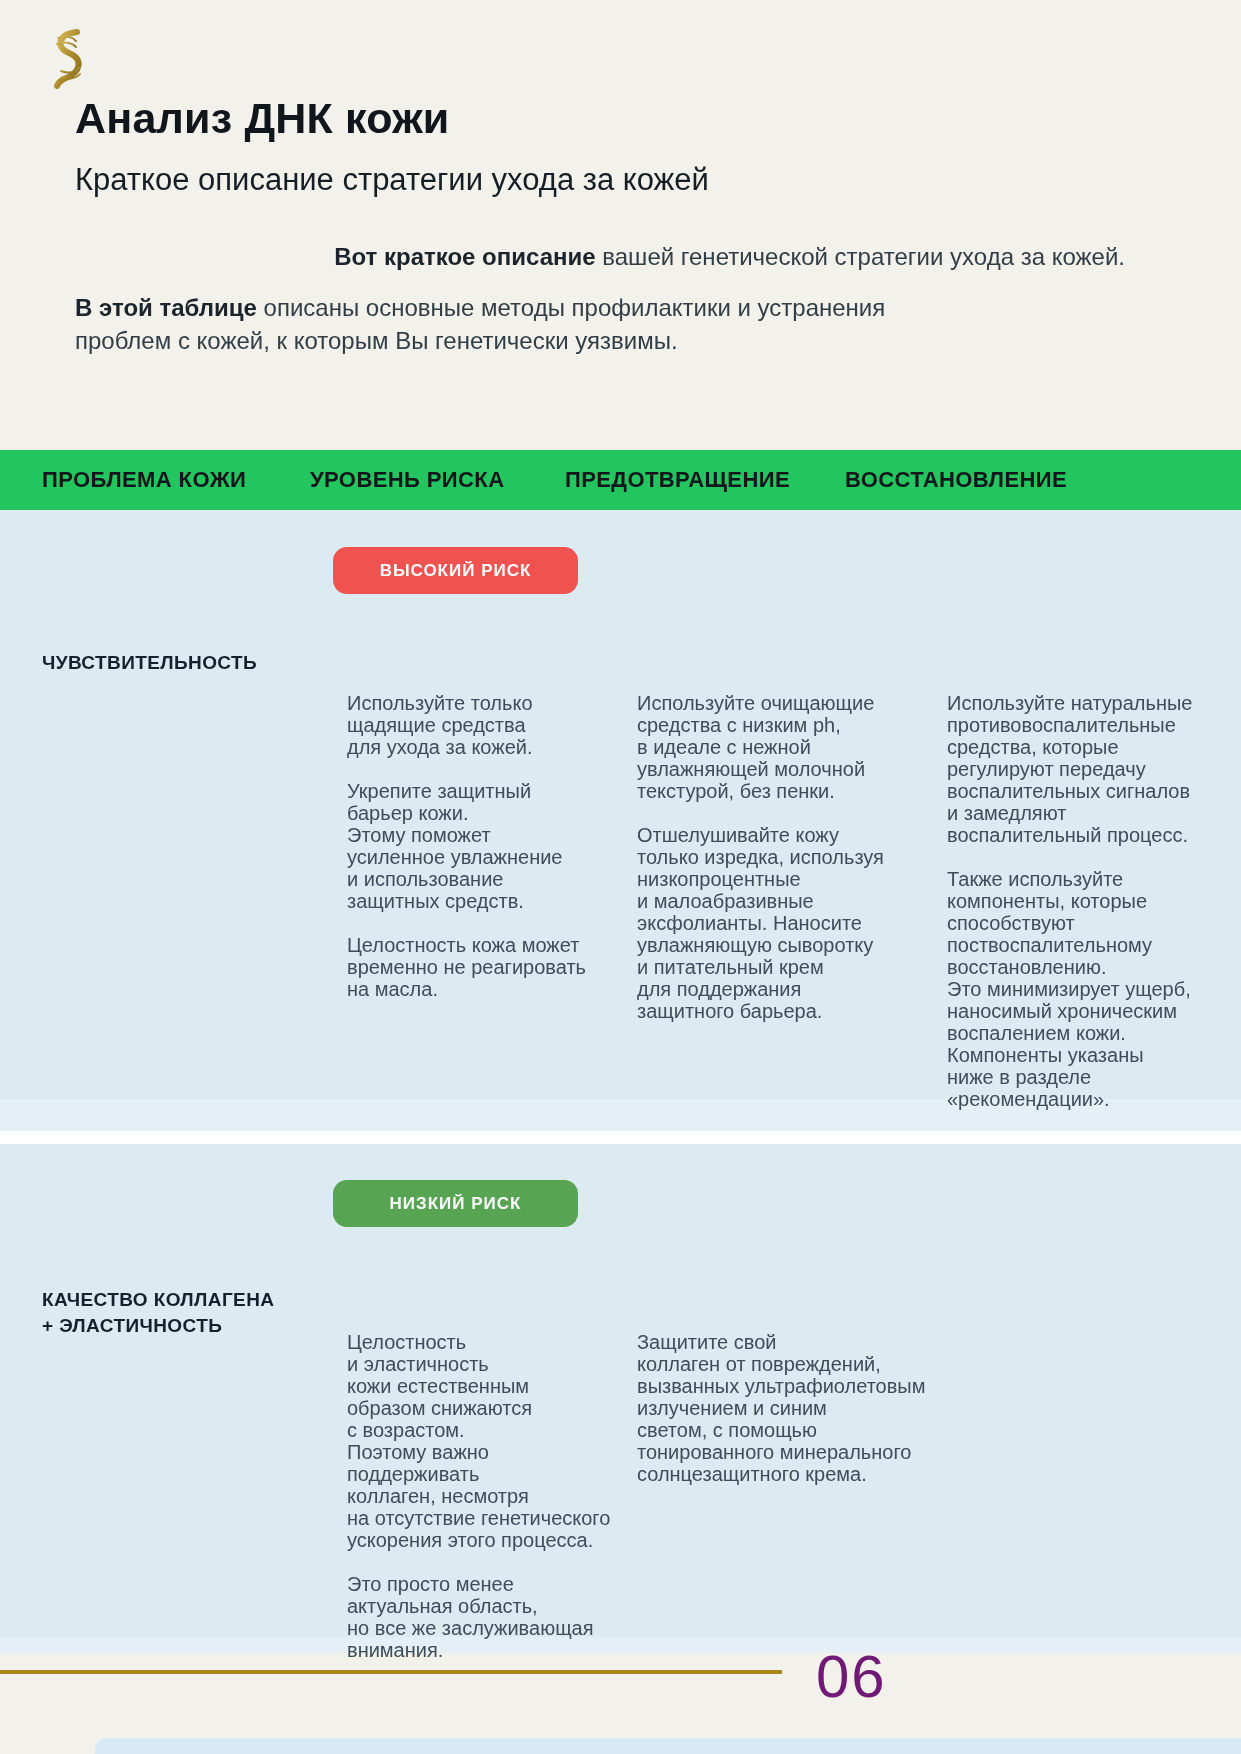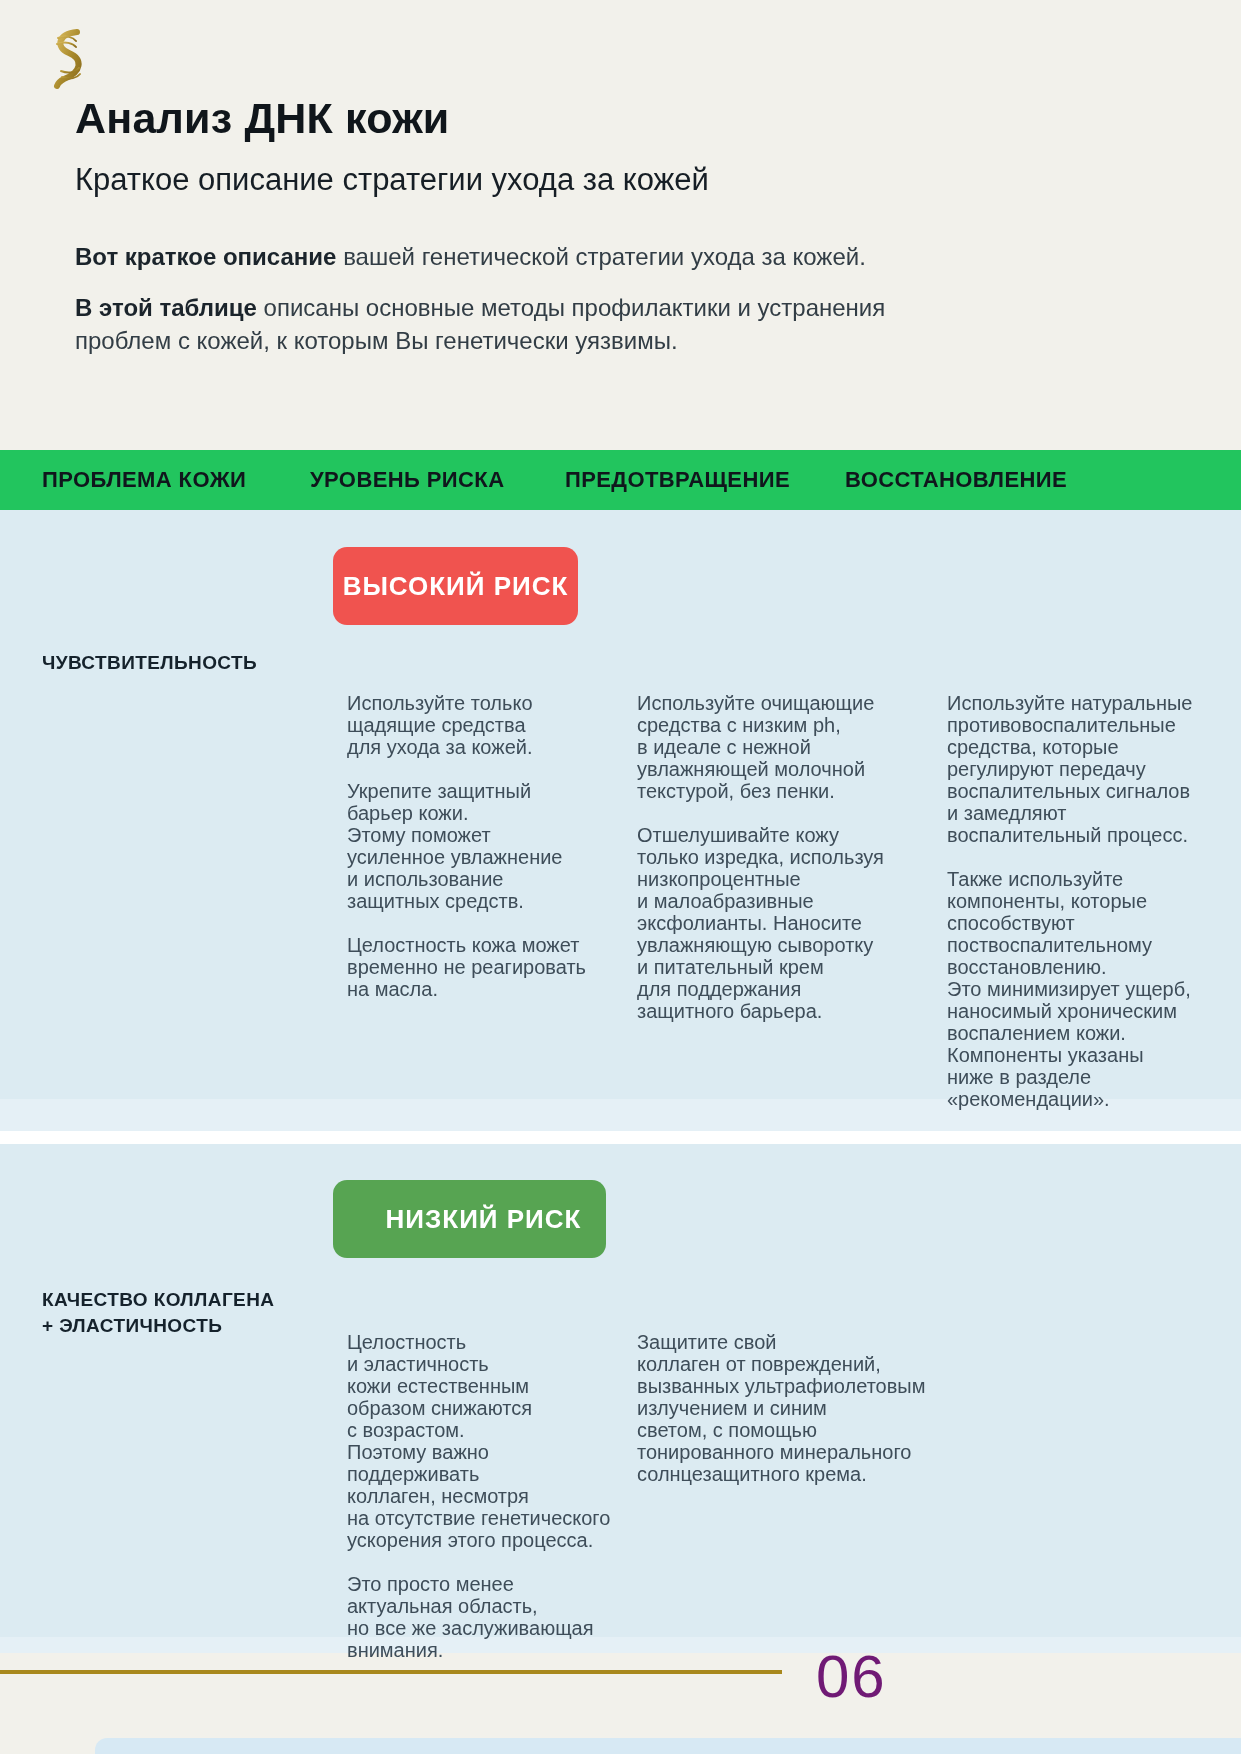--- a/index.html
+++ b/index.html
@@ -6,40 +6,40 @@
   body{background:#e8e7e2;font-family:"Liberation Sans",sans-serif;}
   .page{position:relative;width:1241px;height:1754px;margin:0 auto;background:#f2f1eb;overflow:hidden;}
   .abs{position:absolute;}
 
   
   .logo{left:46px;top:28px;width:46px;height:62px;}
   .title{left:75px;top:94px;font-size:43px;font-weight:800;color:#10161b;letter-spacing:.2px;margin:0;}
   .subtitle{left:75px;top:162px;font-size:31px;font-weight:400;color:#161e25;margin:0;}
   .intro{font-size:24px;line-height:33px;color:#323d45;margin:0;white-space:pre-line;}
   .intro b{color:#1b242b;}
-  .intro1{left:75px;top:240px;width:1050px;}
+  .intro1{left:75px;top:240px;width:1050px;text-align:right;}
   .intro2{left:75px;top:291px;width:1080px;}
 
   
   .thead{left:0;top:450px;width:100%;height:60px;background:#22c55e;}
   .th{position:absolute;top:50%;transform:translateY(-50%);font-size:22px;font-weight:700;color:#10161c;letter-spacing:.4px;white-space:nowrap;}
   .th1{left:42px;} .th2{left:310px;} .th3{left:565px;} .th4{left:845px;}
 
   
   .sec1a{left:0;top:510px;width:100%;height:589px;background:#dcebf2;}
   .sec1b{left:0;top:1099px;width:100%;height:32px;background:#e5f0f6;}
   .gap{left:0;top:1131px;width:100%;height:13px;background:#ffffff;}
   .sec2a{left:0;top:1144px;width:100%;height:493px;background:#dcebf2;}
   .sec2b{left:0;top:1637px;width:100%;height:16px;background:#e5f0f6;}
 
   
-  .badge{width:245px;height:78px;border-radius:14px;display:flex;align-items:center;justify-content:center;
-         color:#ffffff;font-size:26px;font-weight:700;letter-spacing:1px;white-space:nowrap;}
+  .badge{width:245px;height:47px;border-radius:14px;display:flex;align-items:center;justify-content:center;
+         color:#ffffff;font-size:17px;font-weight:700;letter-spacing:1px;white-space:nowrap;}
   .badge-high{left:333px;top:547px;background:#f0534f;}
-  .badge-low{left:333px;top:1180px;background:#57a452;padding-left:28px;}
+  .badge-low{left:333px;top:1180px;background:#57a452;}
 
   
   .problem{font-size:19px;font-weight:700;color:#15222c;letter-spacing:.4px;line-height:26px;white-space:pre-line;margin:0;}
   .prob1{left:42px;top:650px;width:280px;}
   .prob2{left:42px;top:1287px;width:290px;}
   .cell{font-size:20px;line-height:22px;color:#3e4d59;white-space:pre-line;}
   .cell p{margin:0 0 22px 0;}
   .c-r1-risk{left:347px;top:648px;width:260px;}
   .c-r1-prev{left:637px;top:648px;width:290px;}
   .c-r1-rec {left:947px;top:648px;width:285px;}

